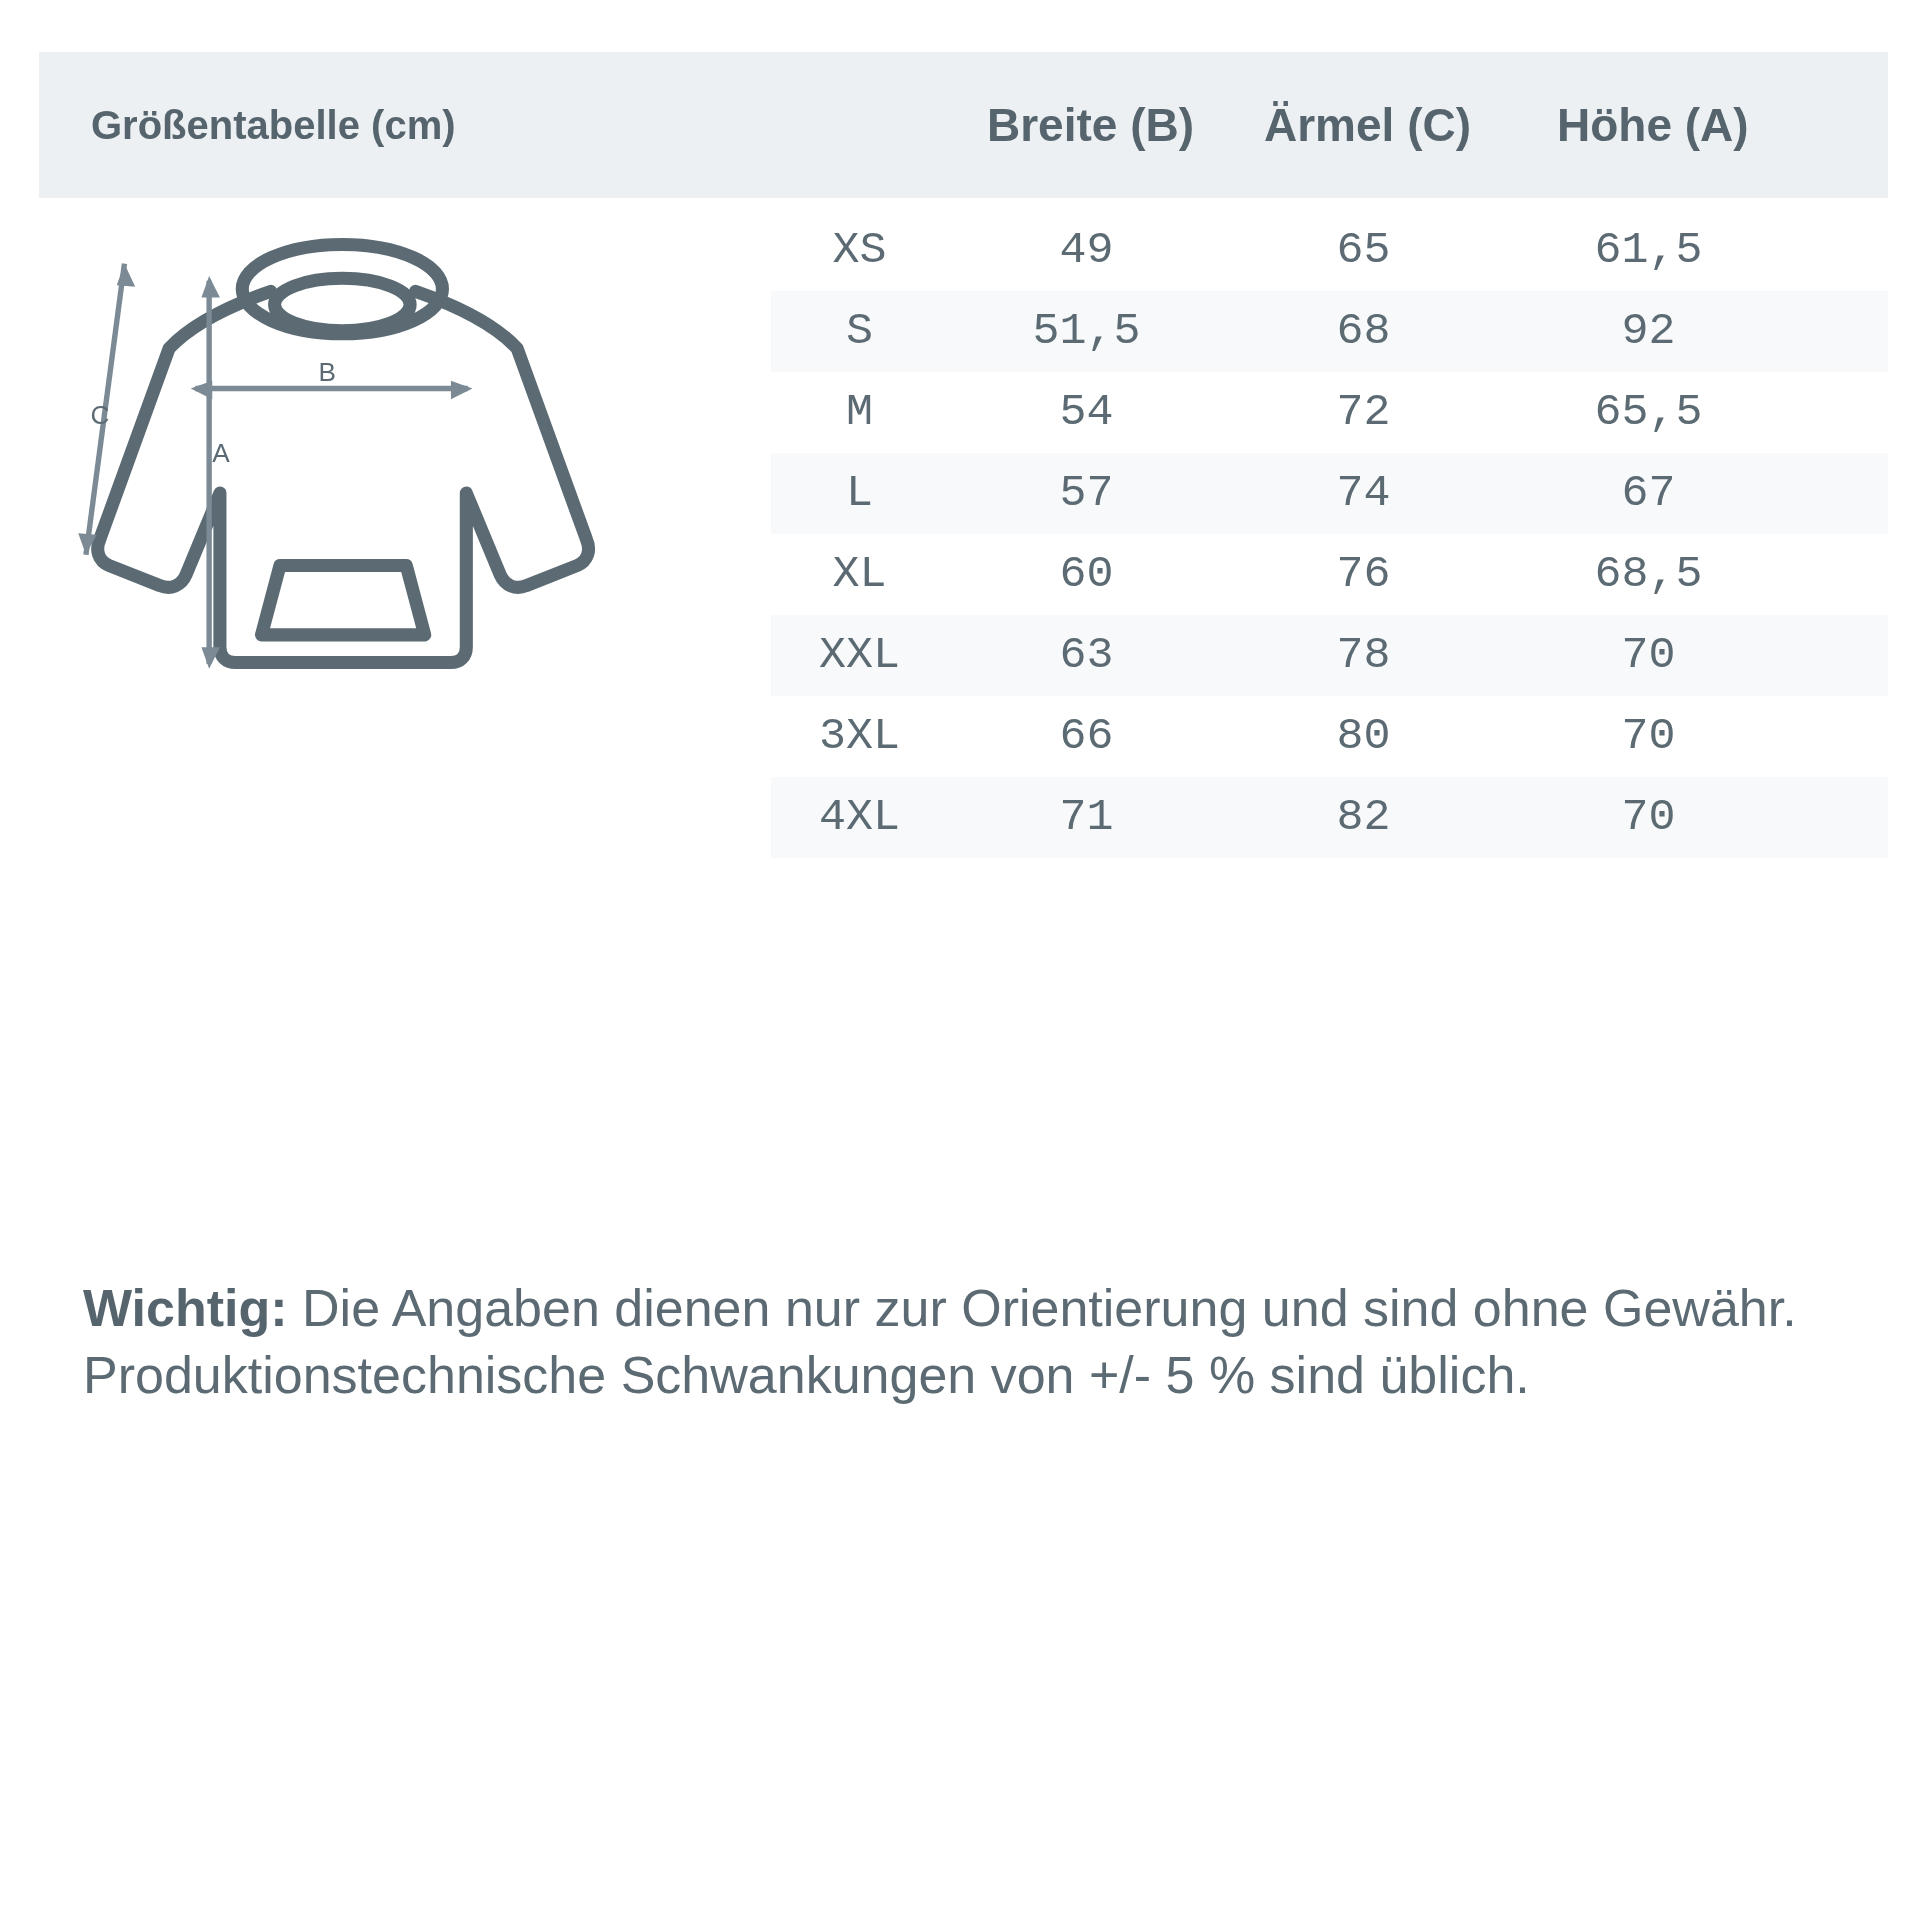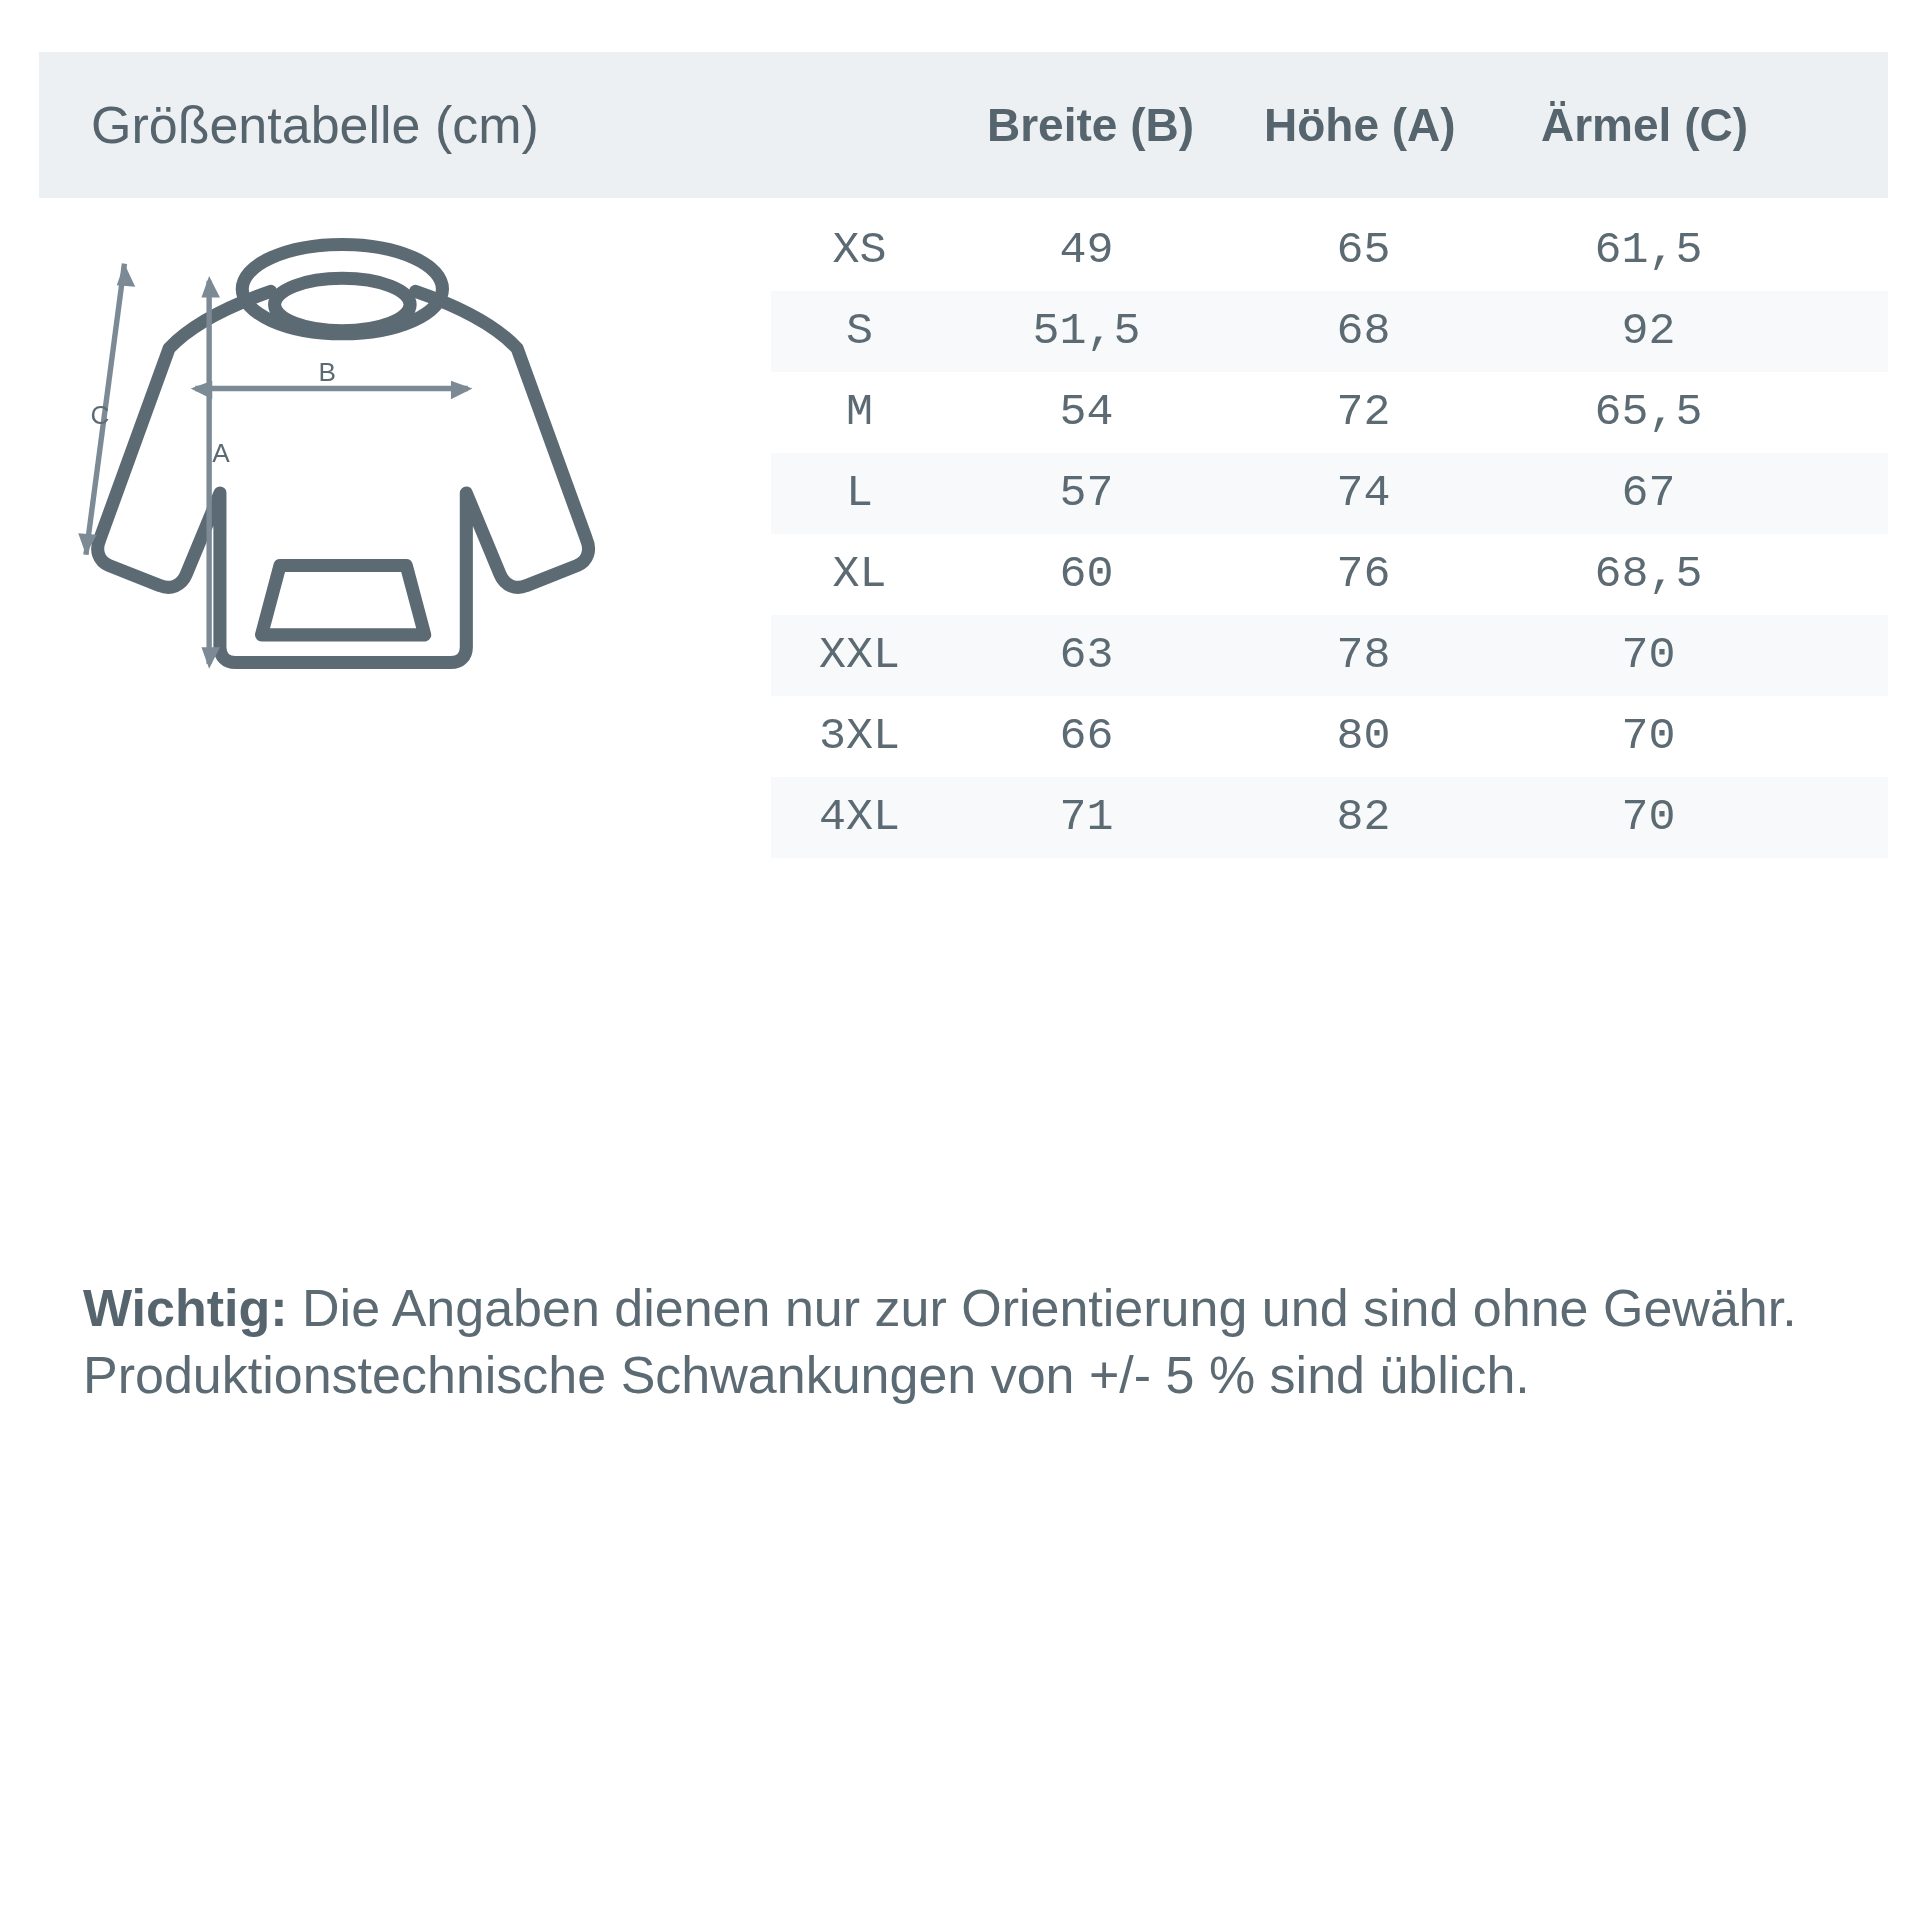--- a/index.html
+++ b/index.html
@@ -30,22 +30,22 @@
     width: 1849px;
     height: 146px;
     background: #edf0f2;
     box-sizing: border-box;
   }
   .header-title {
     position: absolute;
     left: 52px;
     top: 50%;
     transform: translateY(-50%);
-    font-size: 52px;
-    font-weight: normal;
+    font-size: 40px;
+    font-weight: bold;
     color: #55646d;
     white-space: nowrap;
   }
   .header-cols {
     position: absolute;
     left: 771px;
     top: 0;
     width: 1079px;
     height: 146px;
     display: flex;
@@ -122,22 +122,22 @@
 </head>
 <body>
 
 <div class="page">
 
   <div class="header">
     <div class="header-title">Größentabelle (cm)</div>
     <div class="header-cols">
       <div class="header-col c-size"></div>
       <div class="header-col c-b">Breite (B)</div>
+      <div class="header-col c-c">Ärmel (C)</div>
       <div class="header-col c-a">Höhe (A)</div>
-      <div class="header-col c-c">Ärmel (C)</div>
     </div>
   </div>
 
   <div class="illustration">
     <svg width="693" height="609" viewBox="0 0 900 790" fill="none" xmlns="http://www.w3.org/2000/svg">
       <g stroke="#5c6b73" stroke-width="17" stroke-linejoin="round" stroke-linecap="round" fill="none">
 
         <ellipse cx="355" cy="75" rx="130" ry="58"></ellipse>
 
         <ellipse cx="355" cy="95" rx="88" ry="34"></ellipse>

